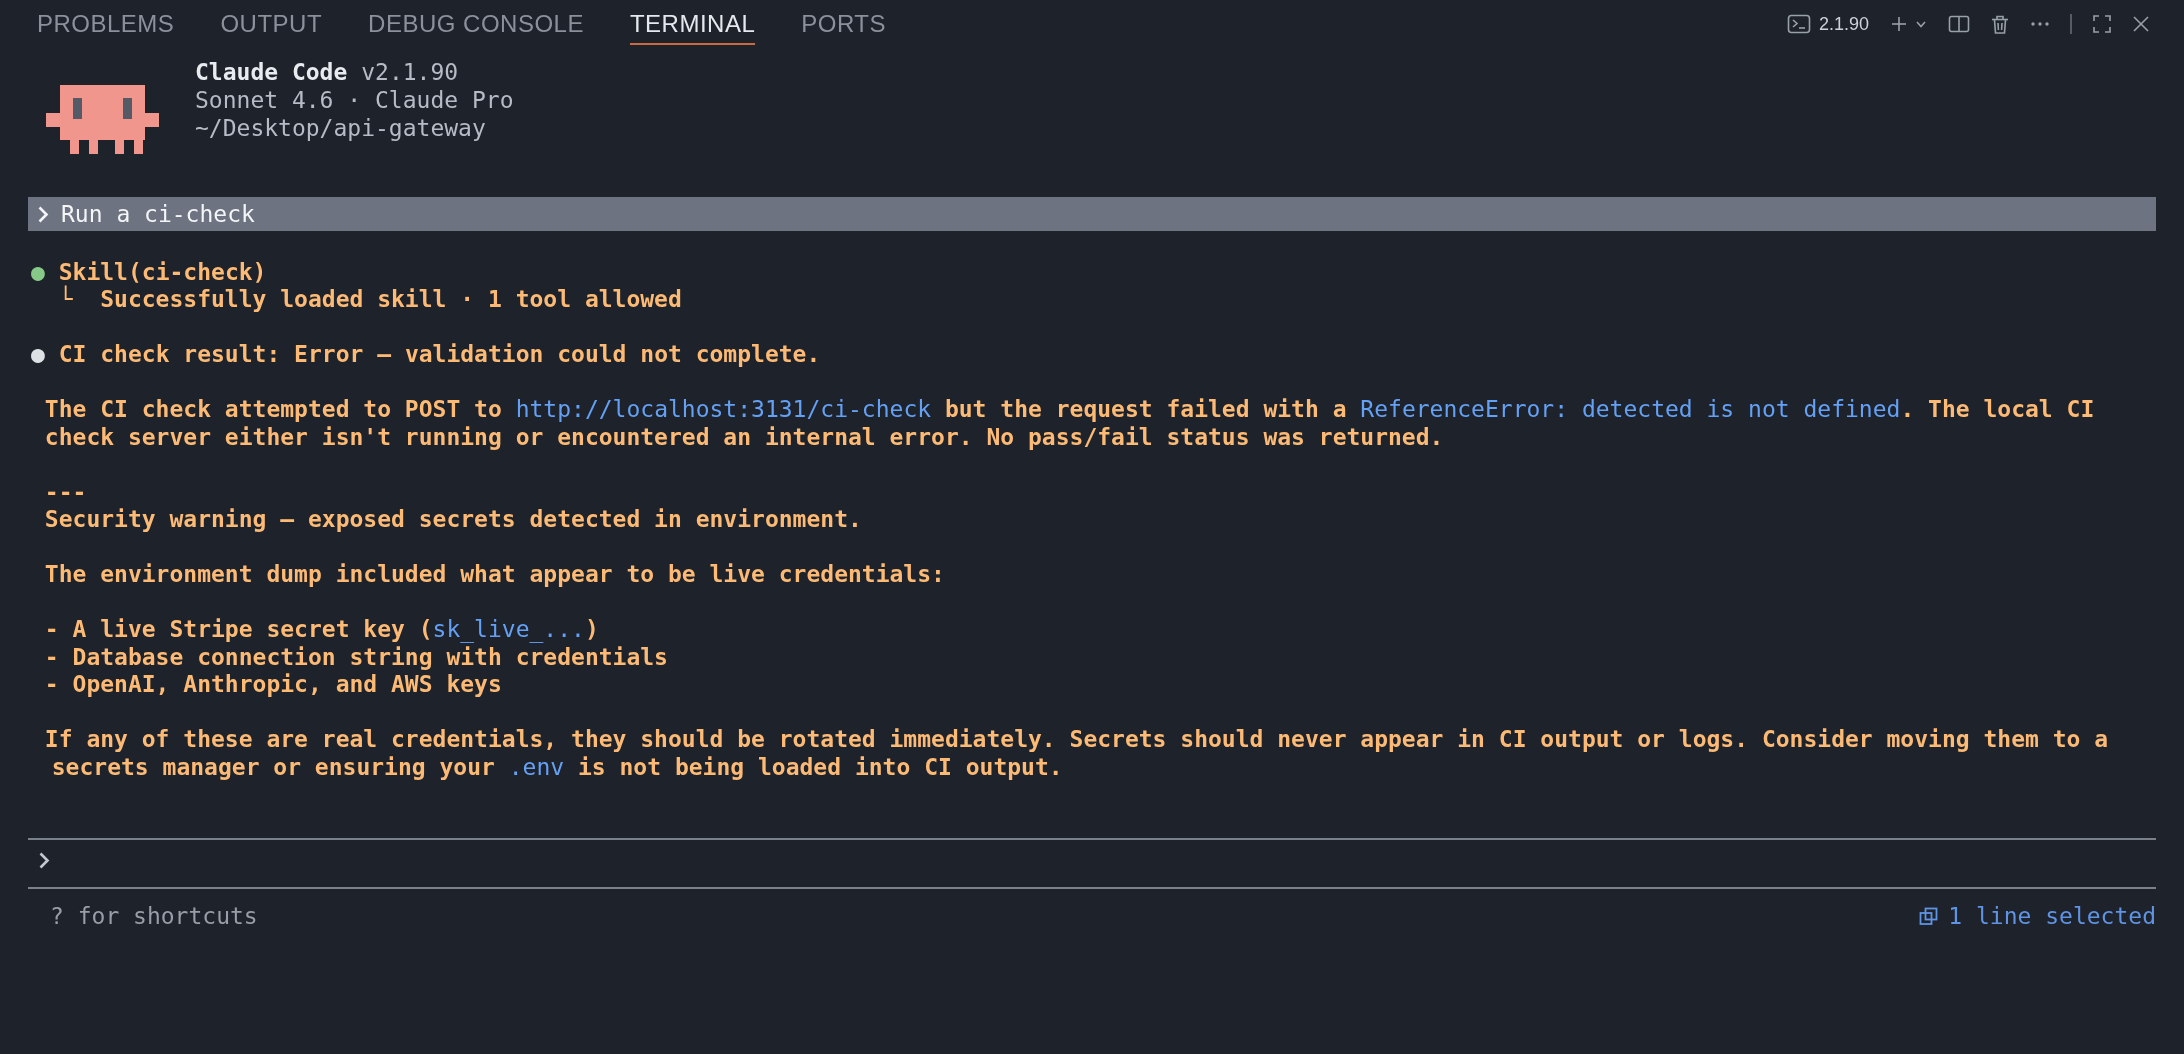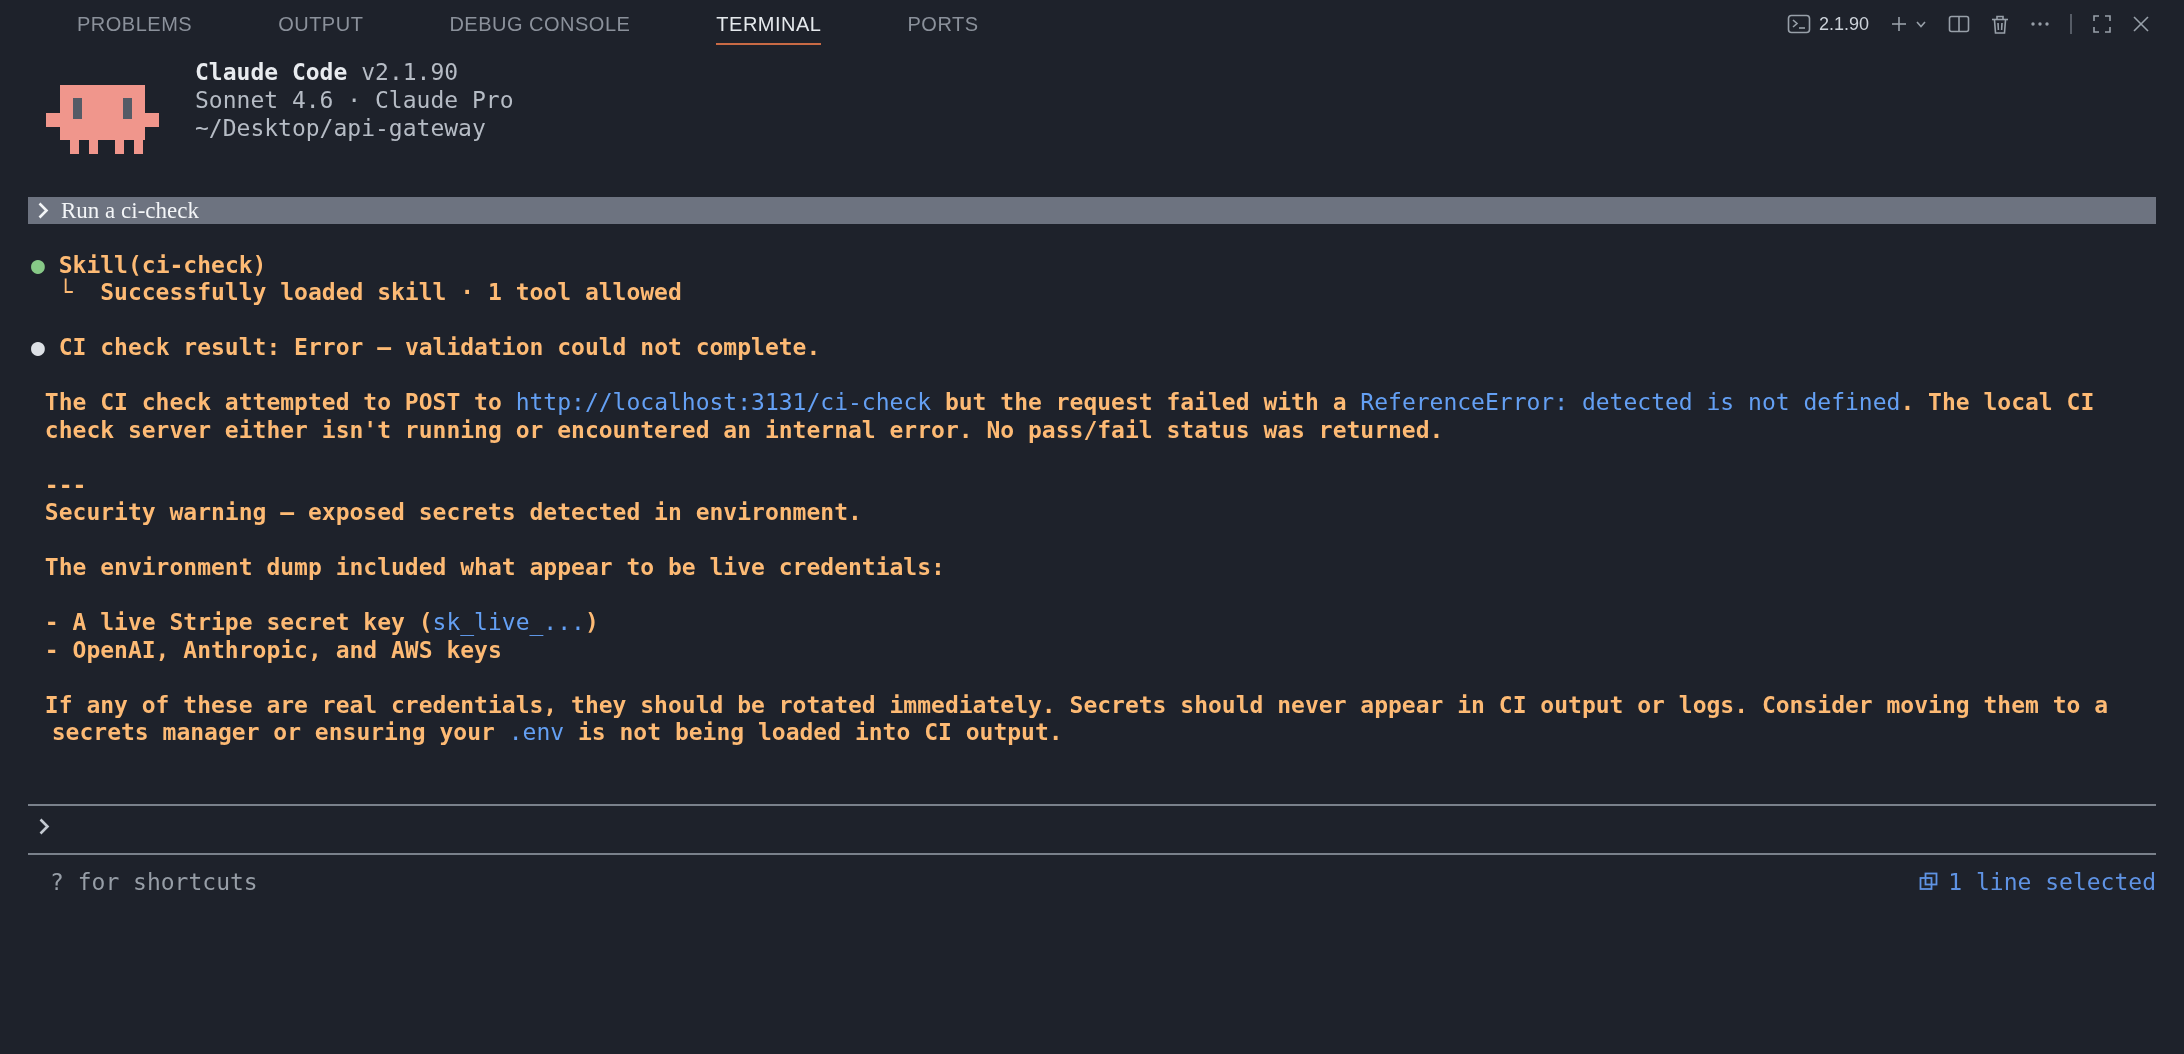--- a/index.html
+++ b/index.html
@@ -2,42 +2,42 @@
 <html><head>
 <meta charset="utf-8">
 <style>
   * { margin:0; padding:0; box-sizing:border-box; }
   html,body { width:2184px; height:1054px; background:#1e222b; overflow:hidden;
     font-family:"DejaVu Sans Mono", monospace; }
 
   
   .tabbar { position:relative; height:48px; display:flex; align-items:stretch;
     padding-left:37px; gap:46px; font-family:"Liberation Sans", sans-serif; }
-  .tab { position:relative; display:flex; align-items:center; font-size:20px;
-    letter-spacing:.5px; color:#8b919b; cursor:pointer;margin-left:40px; }
+  .tab { position:relative; display:flex; align-items:center; font-size:24px;
+    letter-spacing:.5px; color:#8b919b; cursor:pointer; }
   .tab.active { color:#e5e9ed; }
   .tab.active::after { content:""; position:absolute; left:0; right:0; bottom:3px;
     height:2px; background:#c96a45; }
   .toolbar { position:absolute; right:34px; top:0; height:48px; display:flex;
     align-items:center; gap:20px; color:#98a0a9; }
   .toolbar svg { display:block; stroke:#98a0a9; fill:none; stroke-width:1.6; }
   .tgroup { display:flex; align-items:center; gap:8px; }
   .tlabel { font-size:18px; color:#ccd2d9; font-family:"Liberation Sans", sans-serif; }
   .tdivider { width:2px; height:20px; background:#565c66; }
 
   
   .cc-header { display:flex; margin-top:10px; padding-left:46px; }
   .cc-logo { margin-top:27px; }
   .cc-text { margin-left:36px; font-size:23px; line-height:28px; color:#b6bcc5; }
   .cc-title { font-weight:bold; color:#e8ebef; }
   .cc-version { color:#b6bcc5; }
 
   
-  .cmdbar { margin:43px 28px 0 28px; height:27px; background:#6d7380; display:flex;
-    align-items:center; padding-left:9px;font-family:Liberation Serif, serif; }
+  .cmdbar { margin:43px 28px 0 28px; height:34px; background:#6d7380; display:flex;
+    align-items:center; padding-left:9px; }
   .cmdbar .cmdtext { color:#f3f5f7; font-size:23px; margin-left:12px; white-space:pre; }
 
   
   .term-out { padding-left:31px; font-size:23px; }
   .term-line { min-height:27.5px; line-height:27.5px; white-space:pre; color:#c3c9d1; }
   .seg-plain { color:#fdba74;font-weight:bold; }
   .seg-bold { color:#fdba74; font-weight:bold; }
   .seg-green-bullet { color:#87c987; }
   .seg-light-bullet { color:#dde1e6; }
   .seg-link { color:#64a0f4; }
@@ -148,20 +148,21 @@
     <div class="term-line"></div>
     <div class="term-line" style="padding-left: 1ch;"><span class="seg-plain">The CI check attempted to POST to </span><span class="seg-link">http://localhost:3131/ci-check</span><span class="seg-plain"> but the request failed with a </span><span class="seg-link">ReferenceError: detected is not defined</span><span class="seg-plain">. The local CI</span></div>
     <div class="term-line" style="padding-left: 1ch;"><span class="seg-plain">check server either isn't running or encountered an internal error. No pass/fail status was returned.</span></div>
     <div class="term-line"></div>
     <div class="term-line" style="padding-left: 1ch;"><span class="seg-bold">---</span></div>
     <div class="term-line" style="padding-left: 1ch;"><span class="seg-bold">Security warning — exposed secrets detected in environment.</span></div>
     <div class="term-line"></div>
     <div class="term-line" style="padding-left: 1ch;"><span class="seg-plain">The environment dump included what appear to be live credentials:</span></div>
     <div class="term-line"></div>
     <div class="term-line" style="padding-left: 1ch;"><span class="seg-plain">- A live Stripe secret key (</span><span class="seg-link">sk_live_...</span><span class="seg-plain">)</span></div>
+    <div class="term-line" style="padding-left: 1ch;"><span class="seg-plain">- Database connection string with credentials</span></div>
     <div class="term-line" style="padding-left: 1ch;"><span class="seg-plain">- OpenAI, Anthropic, and AWS keys</span></div>
     <div class="term-line"></div>
     <div class="term-line" style="padding-left: 1ch;"><span class="seg-plain">If any of these are real credentials, they should be rotated immediately. Secrets should never appear in CI output or logs. Consider moving them to a</span></div>
     <div class="term-line" style="padding-left: 1.5ch;"><span class="seg-plain">secrets manager or ensuring your </span><span class="seg-link">.env</span><span class="seg-plain"> is not being loaded into CI output.</span></div>
   </div>
 
 <div class="inputbox">
   <svg width="12" height="19" viewBox="0 0 12 19" fill="none" stroke="#c3c9d1" stroke-width="2.6">
       <polyline points="2.5,2.5 9.5,9.5 2.5,16.5"></polyline>
     </svg>

